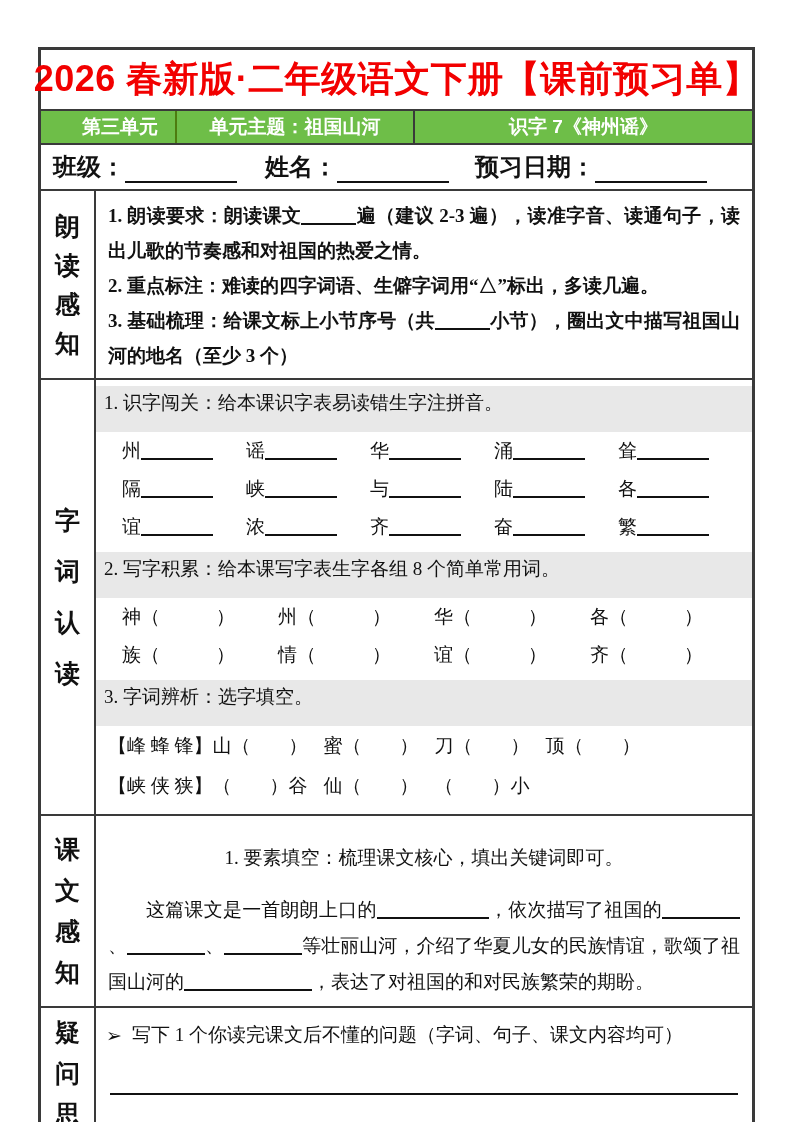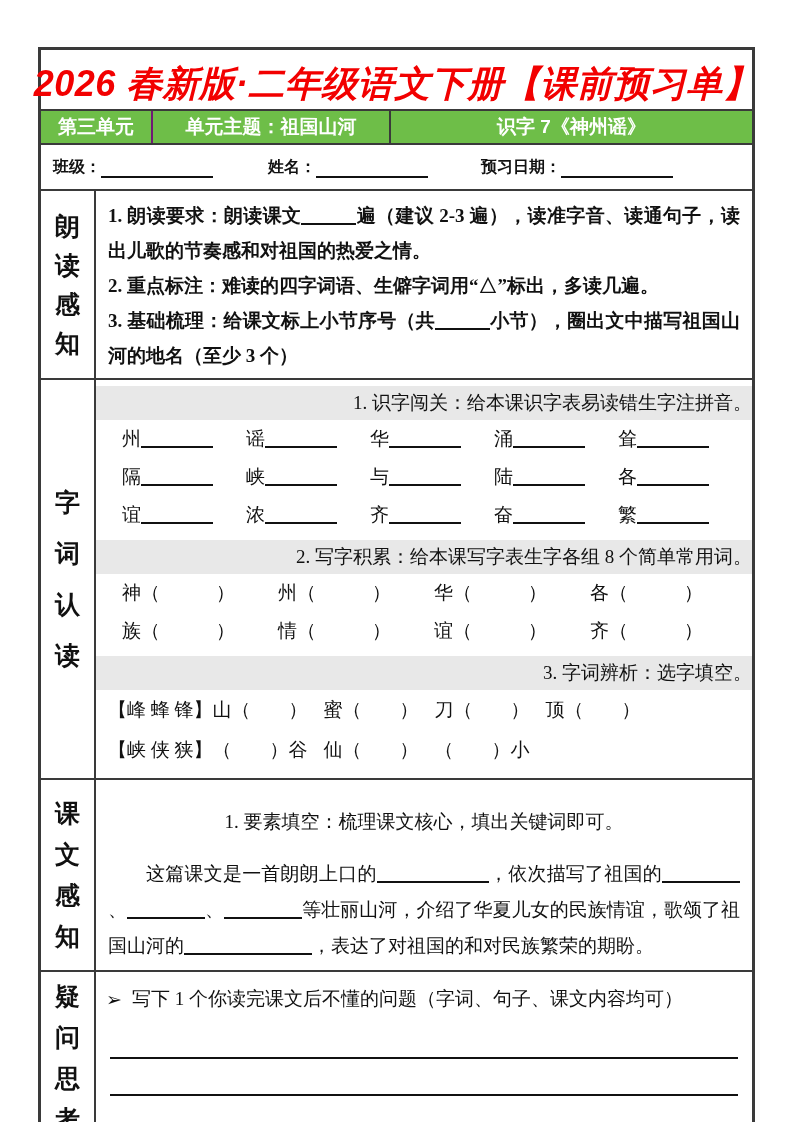--- a/index.html
+++ b/index.html
@@ -8,44 +8,43 @@
     width:793px; height:1122px; background:#ffffff; position:relative;
     font-family:"Liberation Sans", sans-serif; color:#111;
   }
   .sheet {
     position:absolute; left:38px; top:47px; width:717px;
     border:3px solid #3a3a3a; background:#fff;
   }
 
   
   .title-row {
-    height:61px; display:flex; align-items:flex-end; justify-content:center;
+    height:61px; display:flex; align-items:center; justify-content:center;
     border-bottom:2px solid #3a3a3a;
-    font-style:italic;
   }
   .title-row h1 {
     margin:0; font-size:36px; font-weight:bold; color:#f20000;
     letter-spacing:0.5px; white-space:nowrap;
   }
 
   
   .unit-row {
     display:flex; height:34px; border-bottom:2px solid #3a3a3a;
     background:#6ebe48; color:#ffffff; font-weight:bold; font-size:19px;
   }
   .unit-cell { display:flex; align-items:center; justify-content:center; }
-  .unit-cell.u1 { width:112px; border-right:2px solid #701a75; }
+  .unit-cell.u1 { width:112px; border-right:2px solid #4d7c0f;margin-left:24px; }
   .unit-cell.u2 { width:238px; border-right:2px solid #3a3a3a; }
   .unit-cell.u3 { flex:1; }
 
   
   .info-row {
     height:46px; display:flex; align-items:center;
     border-bottom:2px solid #3a3a3a;
-    font-weight:bold; font-size:16px; padding:0 12px;gap:27px;
+    font-weight:bold; font-size:24px; padding:0 12px;
   }
   .info-group { display:flex; align-items:flex-end; }
   .iline { display:inline-block; width:112px; border-bottom:2px solid #111; height:1.15em; }
   .gap1 { margin-left:28px; } .gap2 { margin-left:26px; }
 
   
   .section { display:flex; border-bottom:2px solid #3a3a3a; }
   .section:last-child { border-bottom:none; }
   .label-col {
     width:55px; border-right:2px solid #3a3a3a; flex:0 0 55px;
@@ -68,22 +67,22 @@
   }
   .b55 { width:55px; } .b62 { width:72px; } .b110 { width:112px; }
   .b75 { width:78px; } .b120 { width:128px; }
 
   
   .reading-body { padding:7px 12px 5px 12px; }
   .reading-body p { margin:0; line-height:35px; text-align:justify;font-weight:bold; }
 
   
   .task-bar {
-    background:#e8e8e8; height:34px; line-height:34px;
-    padding-left:16px; margin-top:6px; white-space:nowrap;text-align:right;
+    background:#e8e8e8; height:46px; line-height:34px;
+    padding-left:8px; margin-top:6px; white-space:nowrap;
   }
   .task-bar:first-child { margin-top:6px; }
   .char-row { display:flex; padding-left:26px; line-height:38px; height:38px; }
   .char-cell { width:124px; white-space:nowrap; }
   .pair-row { display:flex; padding-left:26px; line-height:38px; height:38px; }
   .pair-cell { width:156px; white-space:nowrap; }
   .psp { display:inline-block; width:56px; }
   .choice-row { display:flex; padding-left:12px; line-height:40px; height:40px; white-space:nowrap; }
   .choice-item { margin-right:16px; }
   .csp { display:inline-block; width:38px; }

